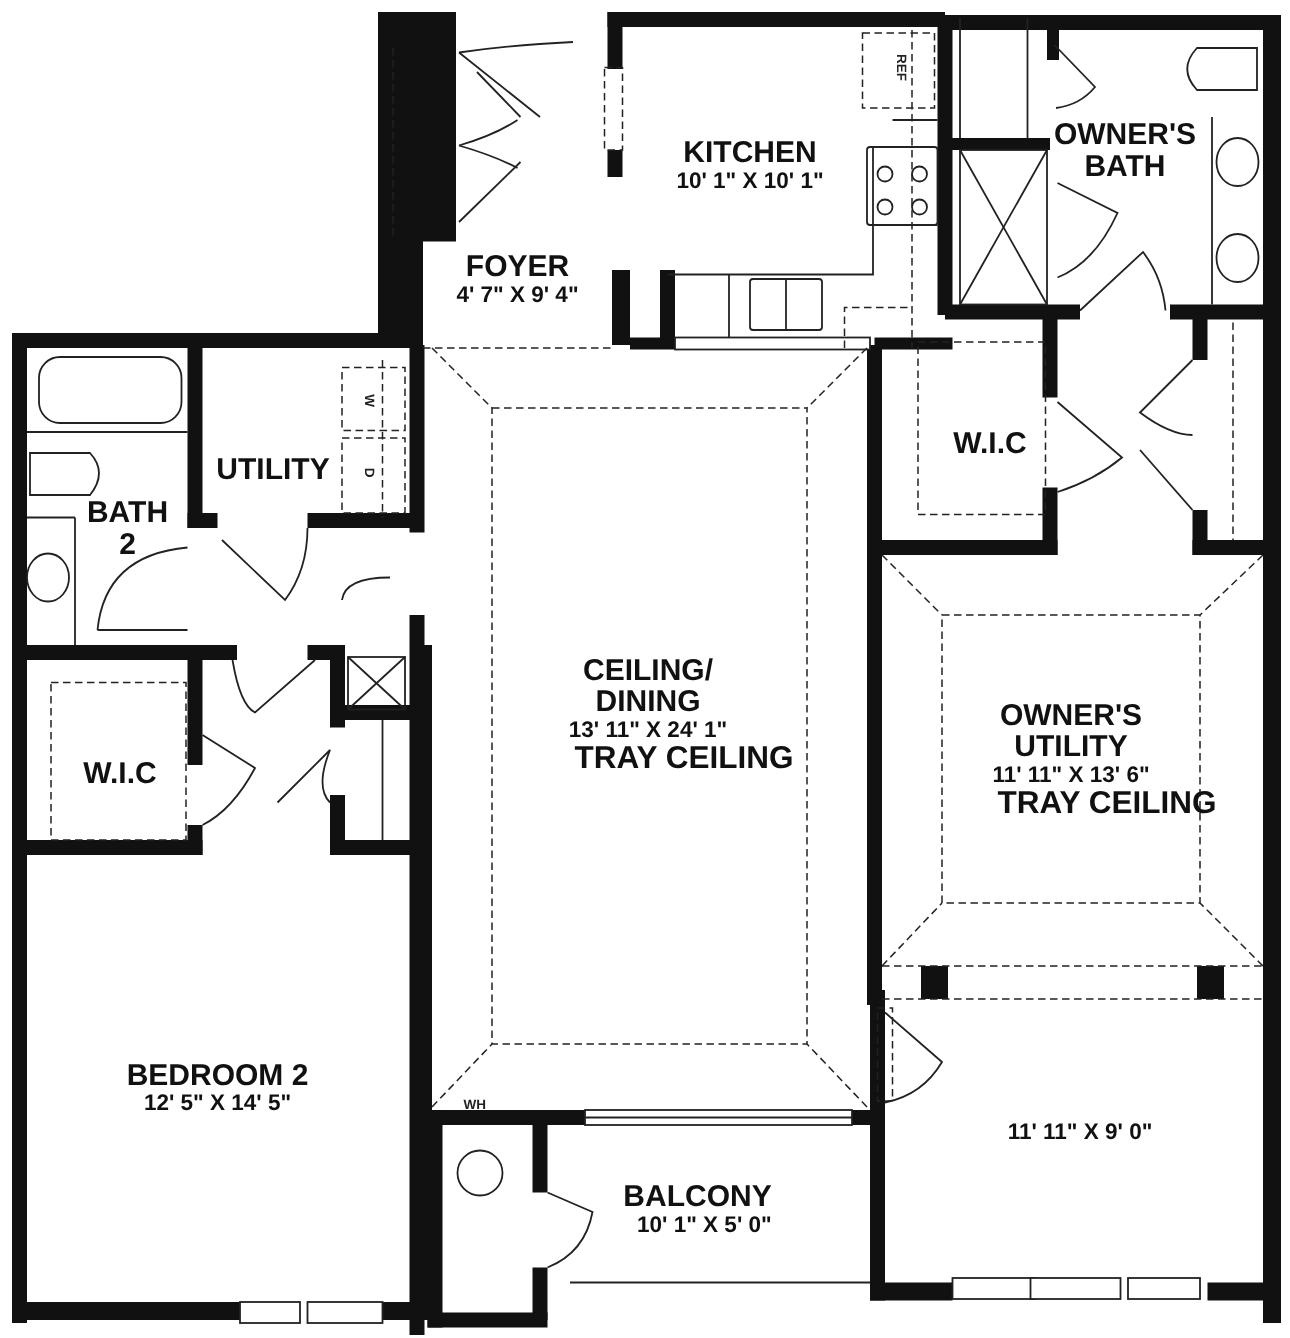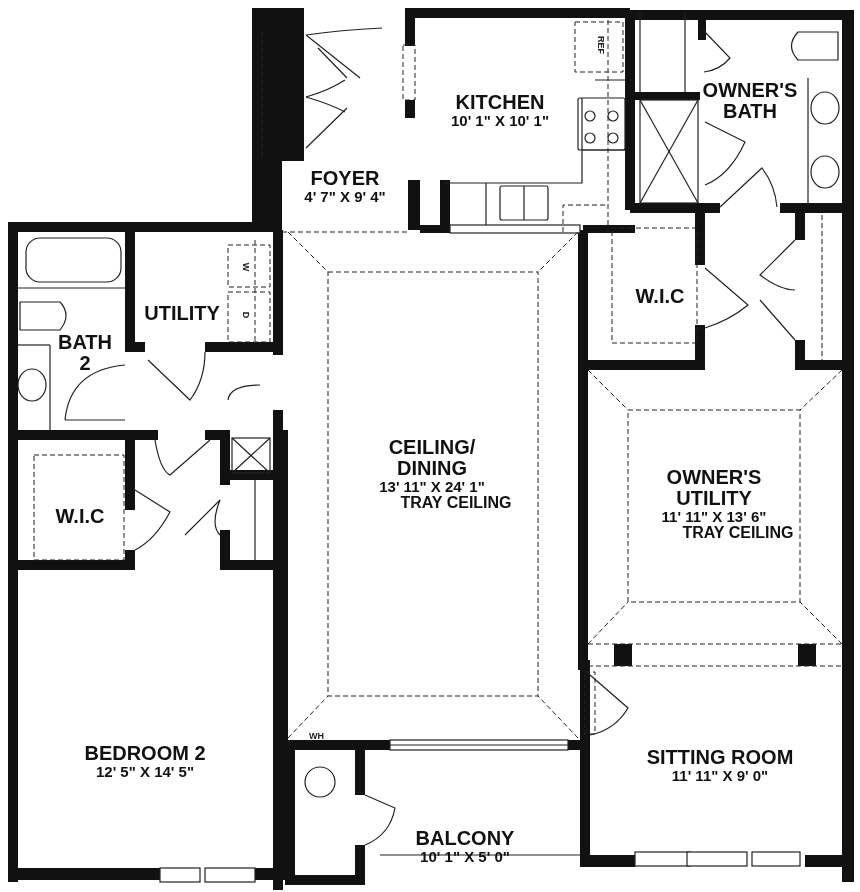--- a/index.html
+++ b/index.html
@@ -2,21 +2,21 @@
 <html><head>
 <meta charset="utf-8">
 <style>
   html,body{margin:0;padding:0;background:#fff;}
   #plan{position:relative;width:860px;height:892px;overflow:hidden;background:#fff;}
   svg{position:absolute;left:0;top:0;}
   .lbl{position:absolute;transform:translate(-50%,0);text-align:center;white-space:nowrap;
        font-family:"Liberation Sans","DejaVu Sans",sans-serif;font-weight:bold;color:#111;line-height:1.05;}
   .lbl .n{font-size:20px;display:block;}
   .lbl .d{font-size:15px;display:block;}
-  .lbl .t{font-size:16px;display:block;margin-left:48px;}
+  .lbl .t{font-size:21px;display:block;margin-left:48px;}
   .fx{position:absolute;font-family:"Liberation Sans","DejaVu Sans",sans-serif;font-weight:bold;font-size:9px;color:#222;}
 </style>
 </head>
 <body>
 
 <div id="plan">
 <svg width="860" height="892" viewBox="0 0 860 892">
   <g fill="#111">
 
     <rect x="252" y="8" width="52" height="24"></rect>
@@ -217,29 +217,28 @@
   <span class="n">DINING</span>
   <span class="d">13' 11" X 24' 1"</span>
   <span class="t">TRAY CEILING</span>
 </div>
 <div class="lbl" style="left:714px;top:467px;">
   <span class="n">OWNER'S</span>
   <span class="n">UTILITY</span>
   <span class="d">11' 11" X 13' 6"</span>
   <span class="t">TRAY CEILING</span>
 </div>
-<div class="lbl" style="left:145px;top:707px;margin-top:36px;">
+<div class="lbl" style="left:145px;top:707px;">
   <span class="n">BEDROOM 2</span>
   <span class="d">12' 5" X 14' 5"</span>
 </div>
 <div class="lbl" style="left:720px;top:747px;">
-  <span class="n">SITTING ROOM</span>
   <span class="d">11' 11" X 9' 0"</span>
 </div>
-<div class="lbl" style="left:465px;top:828px;">
+<div class="lbl" style="left:465px;top:788px;text-align:right;">
   <span class="n">BALCONY</span>
   <span class="d">10' 1" X 5' 0"</span>
 </div>
 
 <div class="fx" style="left:592px;top:40px;transform:rotate(90deg);">REF</div>
 <div class="fx" style="left:242px;top:262px;transform:rotate(90deg);">W</div>
 <div class="fx" style="left:243px;top:310px;transform:rotate(90deg);">D</div>
 <div class="fx" style="left:309px;top:731px;">WH</div>
 </div>
 

